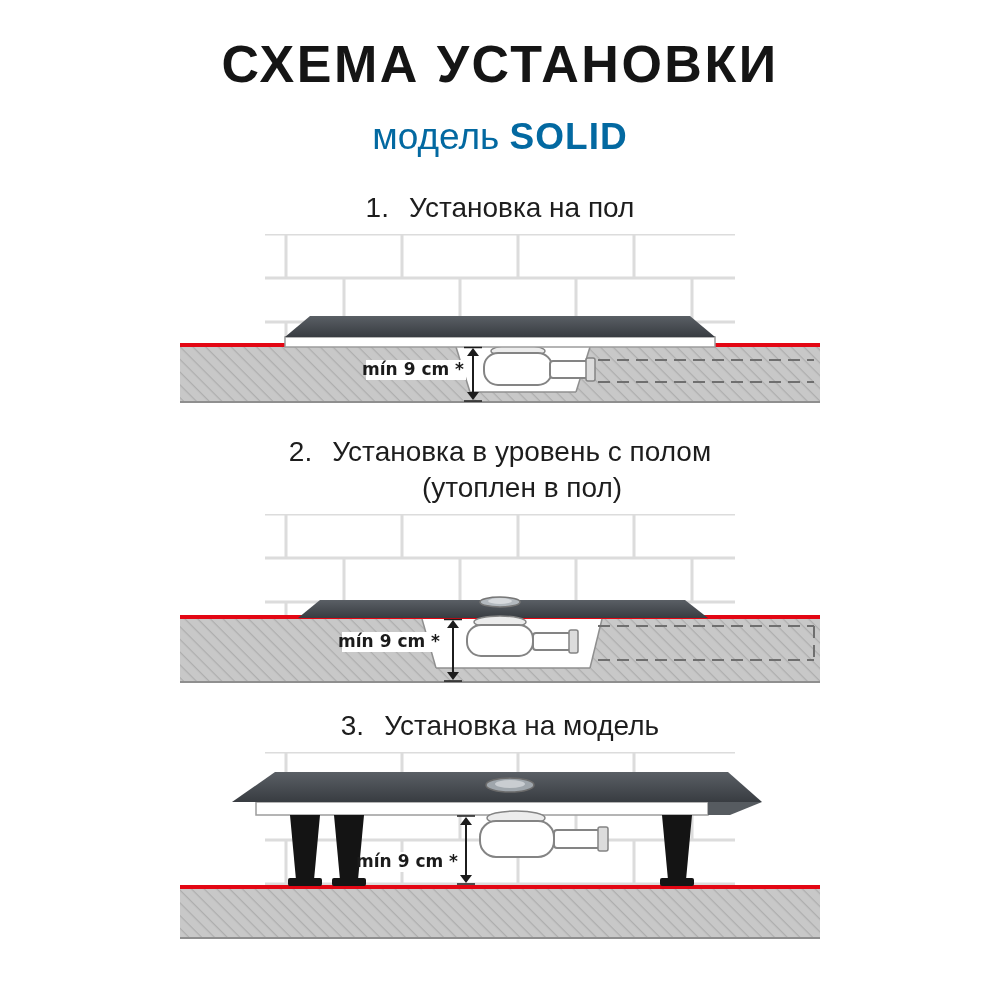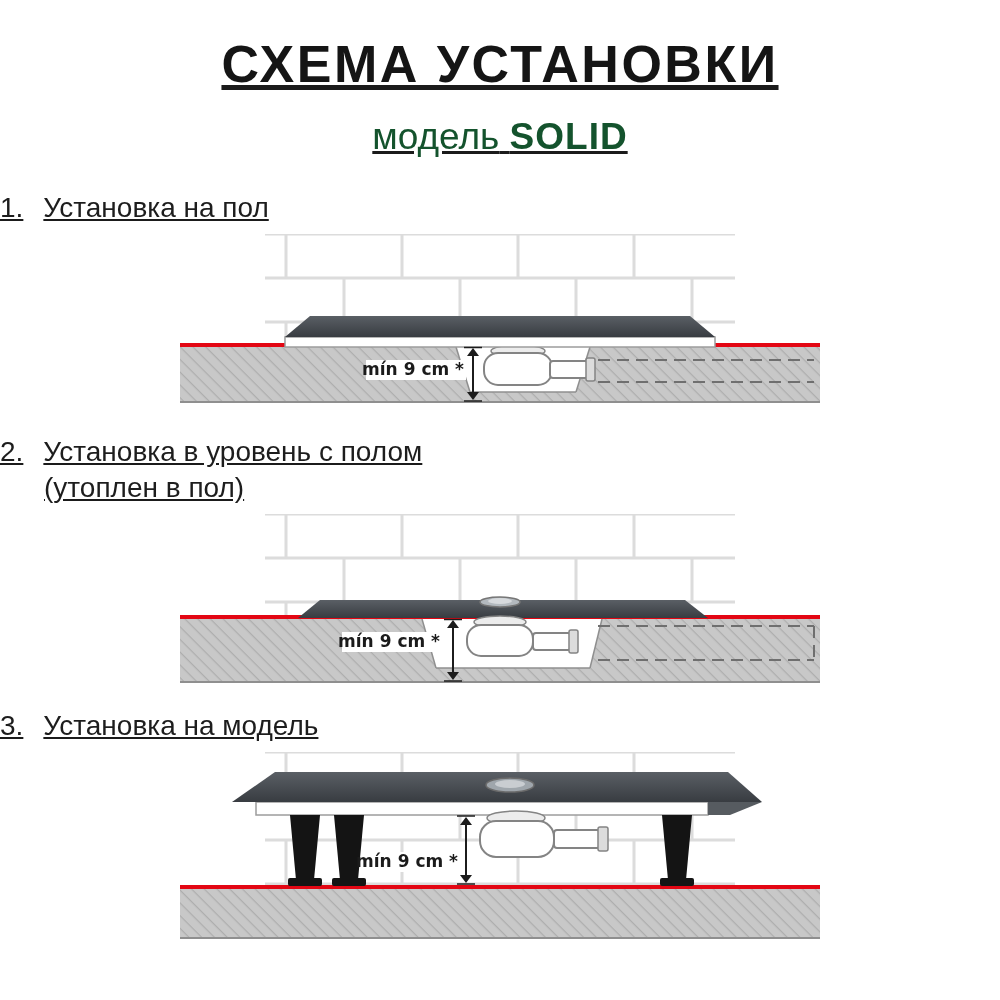--- a/index.html
+++ b/index.html
@@ -1,22 +1,22 @@
 <!DOCTYPE html>
 <html><head>
 <meta charset="utf-8">
 <style>
   html,body{margin:0;padding:0;background:#ffffff;}
   body{width:1000px;height:1000px;overflow:hidden;font-family:"Liberation Sans",sans-serif;color:#1b1b1b;}
-  .page{width:1000px;height:1000px;position:relative;text-decoration:underline;}
+  .page{width:1000px;height:1000px;position:relative;}
   .header{text-align:center;padding-top:34px;}
   .title{font-size:52px;font-weight:700;letter-spacing:2.5px;color:#151515;}
-  .subtitle{margin-top:22px;font-size:37px;color:#14532d;}
+  .subtitle{margin-top:22px;font-size:37px;color:#0369a1;}
   .subtitle .model{font-weight:700;letter-spacing:1px;}
-  .section{text-align:left;}
+  .section{text-align:center;}
   .section-1{margin-top:34px;}
   .section-2{margin-top:32px;}
   .section-3{margin-top:26px;}
   .sec-label{font-size:28px;font-weight:500;color:#1d1d1d;}
   .sec-label .num{margin-right:20px;}
   .sec-sub{font-size:28px;font-weight:500;color:#1d1d1d;margin-top:4px;padding-left:44px;}
   svg.diagram{display:block;margin:10px auto 0 auto;}
   .min-label{font-family:"DejaVu Sans",sans-serif;font-size:17px;font-weight:700;fill:#1b1b1b;}
   .siphon{fill:#ffffff;stroke:#848484;stroke-width:2;}
   .flange{fill:#ececec;stroke:#848484;stroke-width:1.5;}

